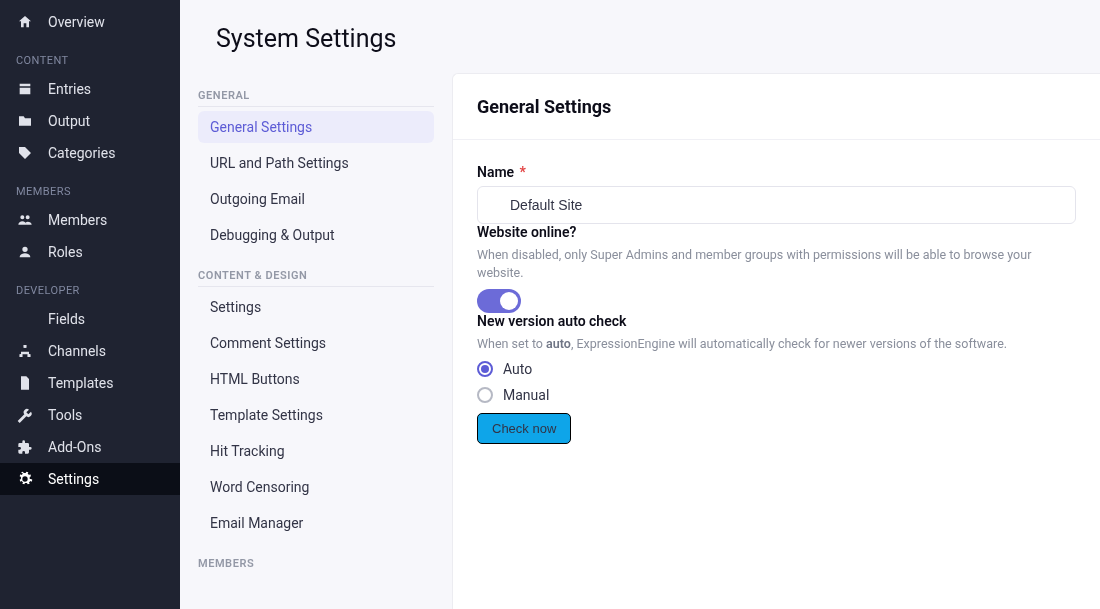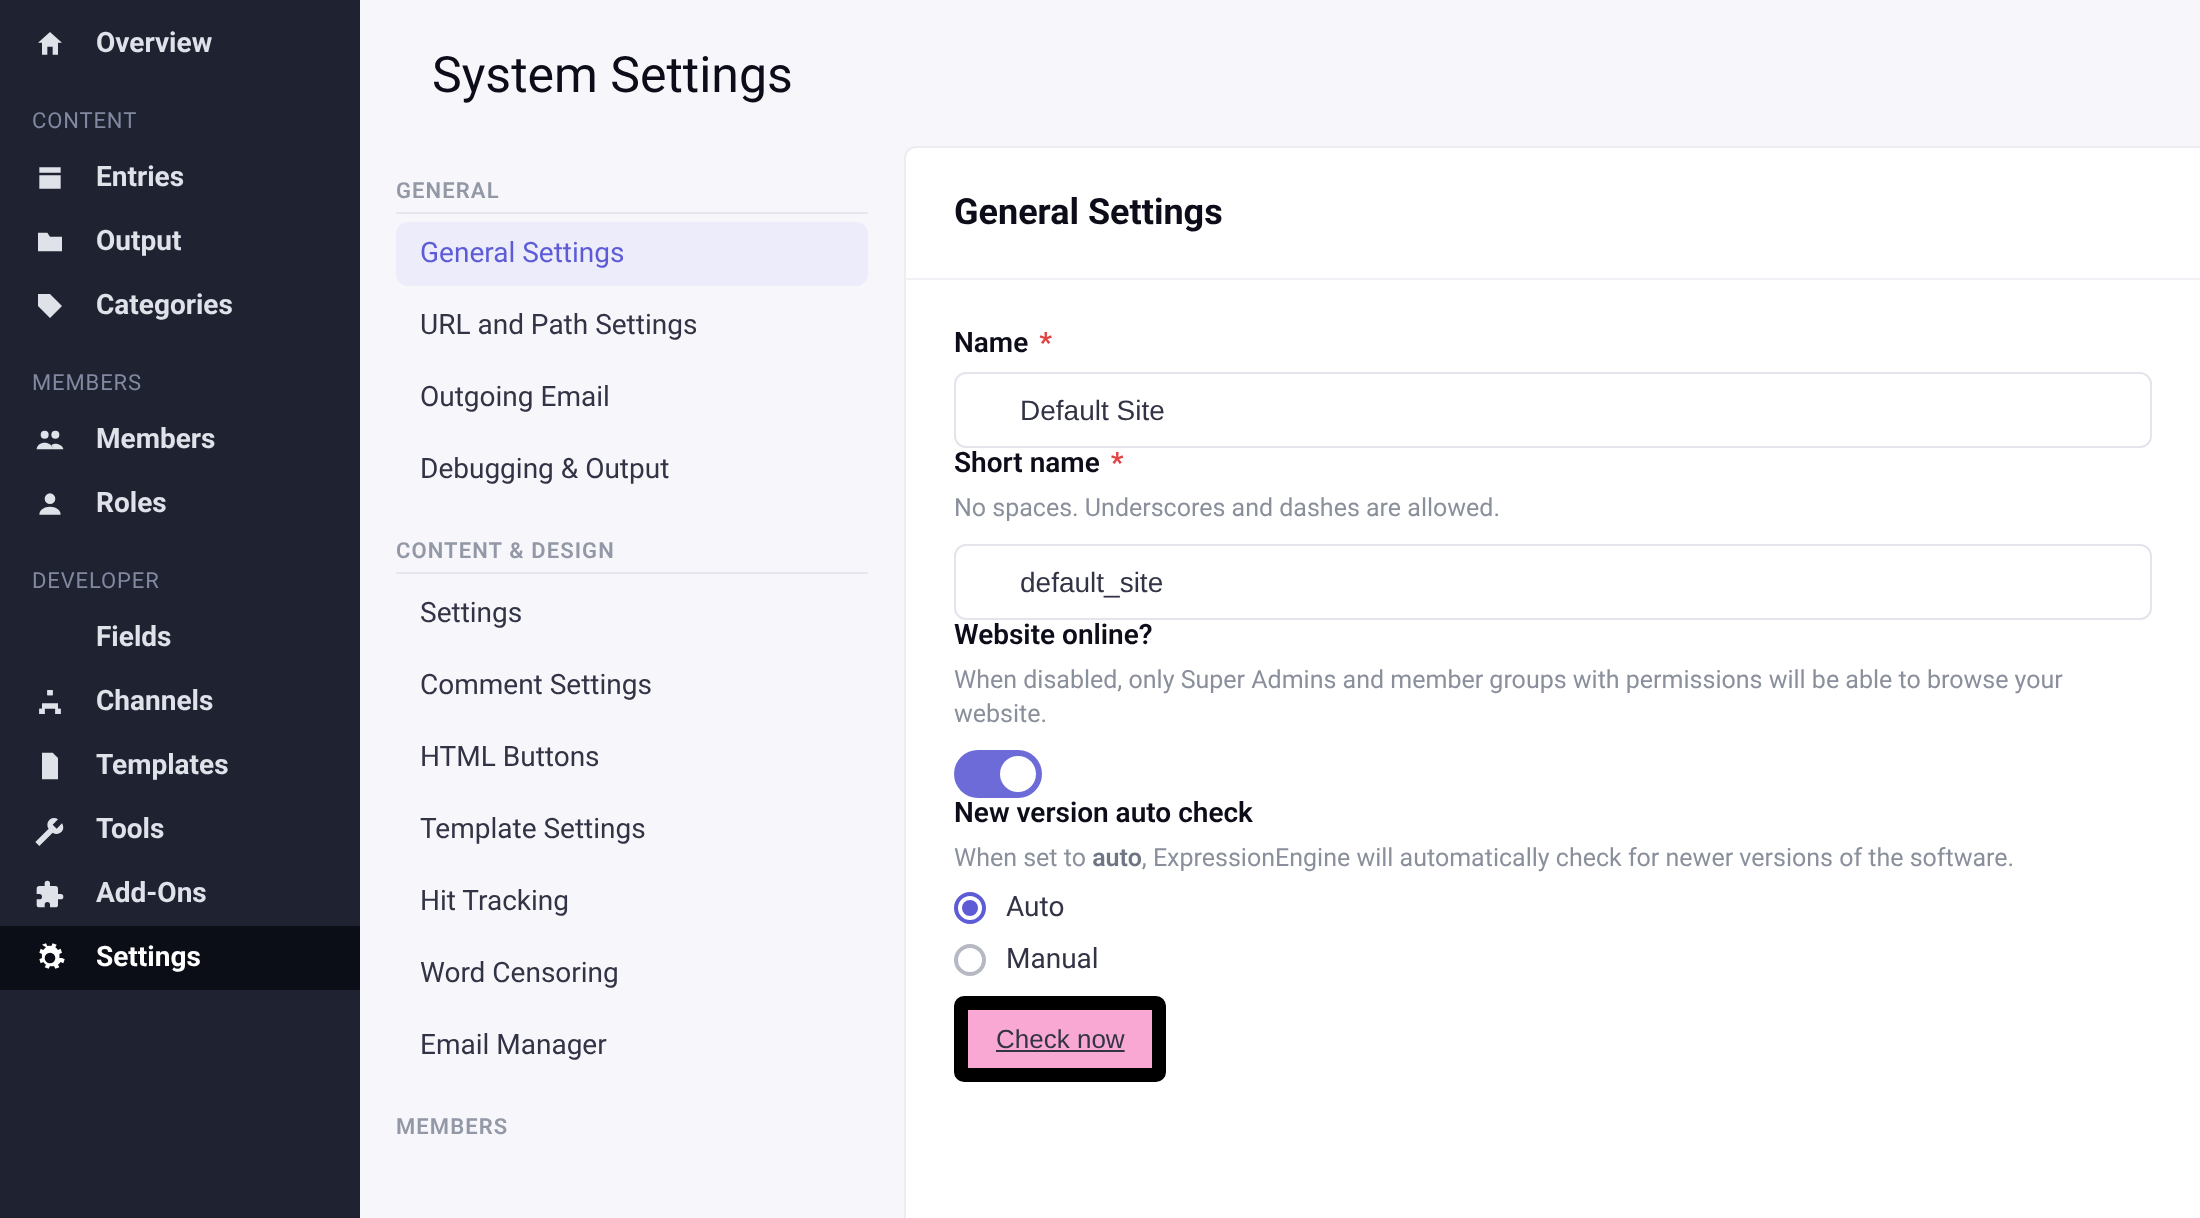--- a/index.html
+++ b/index.html
@@ -25,21 +25,20 @@
     overflow-y: auto;
   }
   .side-item {
     display: flex;
     align-items: flex-start;
     gap: 14px;
     padding: 8px 16px;
     cursor: pointer;
     font-size: 14px;
     color: #e0e2ea;
-    font-weight: bold;
   }
   .side-item.active {
     background: #0b0e17;
     color: #fff;
   }
   .side-section {
     font-size: 11px;
     letter-spacing: 0.04em;
     color: #8188a0;
     padding: 16px 16px 6px 16px;
@@ -201,27 +200,26 @@
     width: 8px;
     height: 8px;
     background: #5d5cd6;
     border-radius: 50%;
   }
   .radio-label { font-size: 14px; color: #323446; }
 
   .btn {
     display: inline-block;
     padding: 7px 14px;
-    border: 7px solid #000000;
+    border: 1px solid #000000;
     border-radius: 5px;
-    background: #f9a8d4;
+    background: #0ea5e9;
     font-size: 13px;
     cursor: pointer;
     color: #323446;
-    text-decoration: underline;
   }
 </style>
 </head>
 <body>
 
 <nav class="sidebar">
 
   <div class="side-item">
     <span class="side-icon">
       <svg viewBox="0 0 24 24">
@@ -371,28 +369,20 @@
       <div class="form">
 
         <div class="field">
           <label class="label">
             <span>Name</span>
             <span class="req">*</span>
           </label>
           <input class="text-input" type="text" value="Default Site" style="">
         </div>
 
-        <div class="field">
-          <label class="label">
-            <span>Short name</span>
-            <span class="req">*</span>
-          </label>
-          <div class="help">No spaces. Underscores and dashes are allowed.</div>
-          <input class="text-input" type="text" value="default_site" style="">
-        </div>
 
         <div class="field">
           <label class="label">Website online?</label>
           <div class="help">When disabled, only Super Admins and member groups with permissions will be able to browse your website.</div>
           <div class="toggle"></div>
         </div>
 
         <div class="field" style="margin-bottom:12px;">
           <label class="label">New version auto check</label>
           <div class="help">

